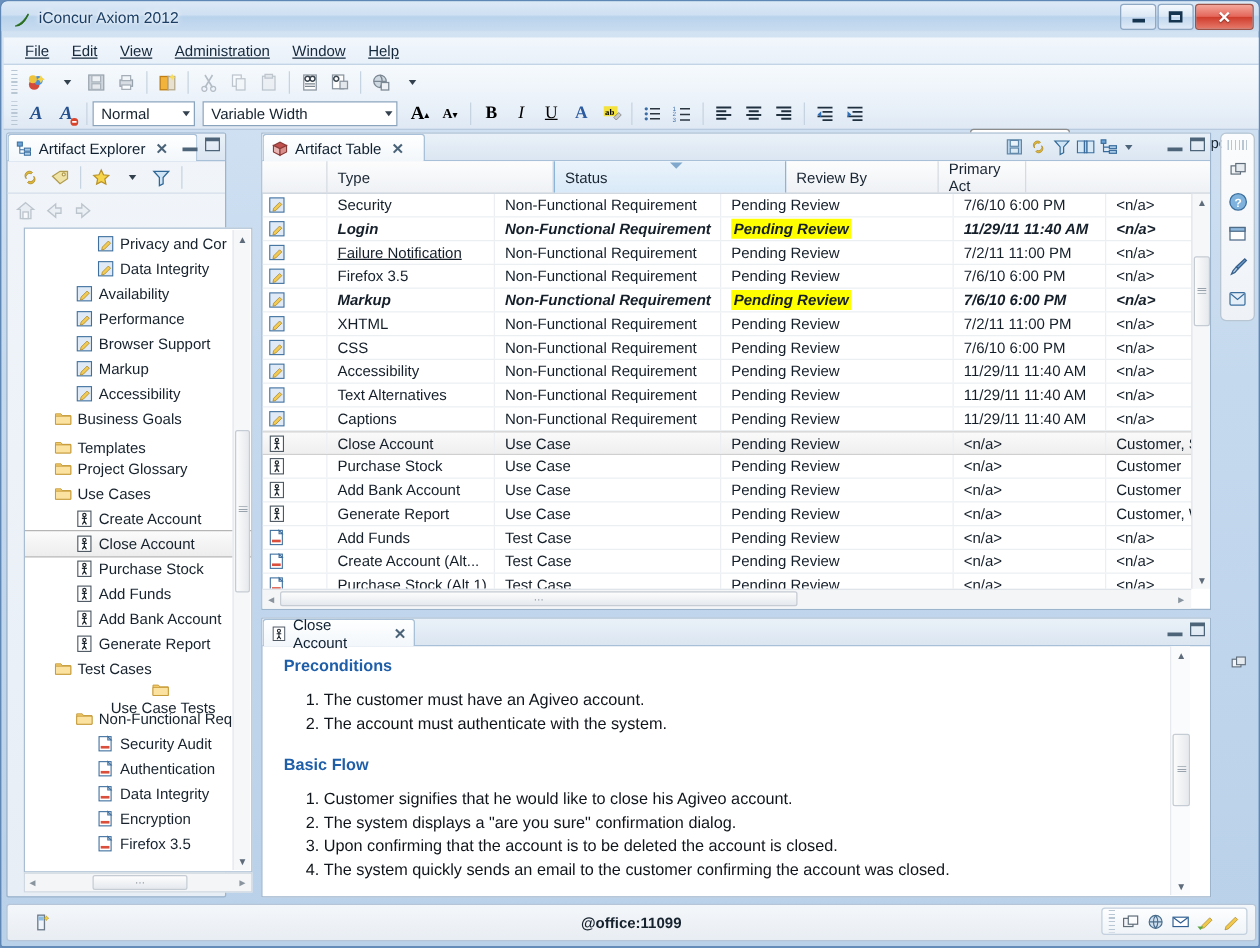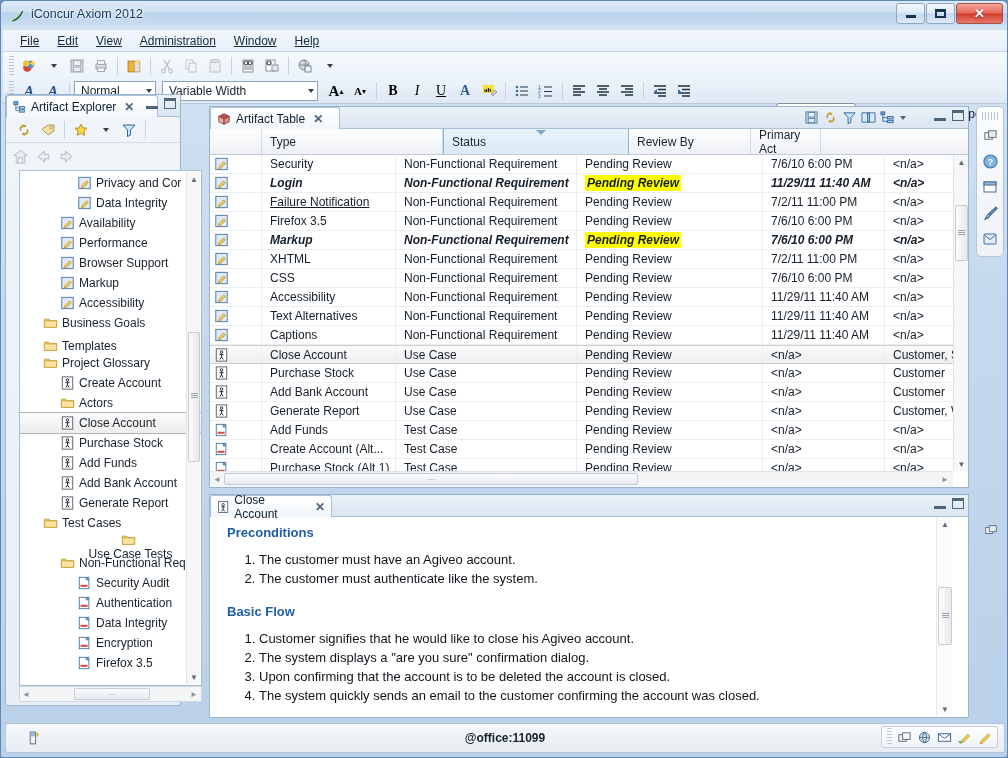--- a/index.html
+++ b/index.html
@@ -103,21 +103,21 @@
     background: linear-gradient(to bottom,#ffffff,#f2f7fb);
     border: 1px solid #a8c0d8; border-bottom: none;
     border-radius: 3px 3px 0 0; font-size: 12px; color: #102030;
   }
   .ptab .x { color:#4a6378; font-size: 12px; font-weight: bold; margin-left: 3px;}
   .panel-ctrls { position: absolute; right: 4px; top: 3px; display:flex; align-items:center; gap:6px; }
   .ctrl-min { width: 12px; height: 3px; background: #4d6479; margin-top: 8px;}
   .ctrl-max { width: 12px; height: 11px; border: 1px solid #4d6479; border-top-width: 3px; }
 
   
-  #explorer { left: 4px; top: 93px; width: 176px; height: 612px;
+  #explorer { left: 4px; top: 105px; width: 176px; height: 612px;
     background: linear-gradient(to bottom,#f1f5fa,#e7eef6);
     border: 1px solid #9cb4cc; border-radius: 2px;}
   .exp-toolbar { position: absolute; left: 0; top: 22px; width: 100%; height: 26px;
      display:flex; align-items:center; padding-left:6px; border-bottom:1px solid #d3ddea;}
   .exp-nav { position: absolute; left: 0; top: 48px; width: 100%; height: 26px;
      display:flex; align-items:center; padding-left:6px; gap:6px;}
   .treebox { position:absolute; left:13px; top: 75px; width: 183px; height: 516px;
      background:#fff; border:1px solid #a8bdd2; overflow:hidden;}
   .tree-row { height: 20px; display:flex; align-items:center; font-size: 12px; color:#17222d; white-space:nowrap;}
   .tree-row.sel { outline: 1px solid #b5b5b5; background: linear-gradient(to bottom,#fbfbfb,#ededed); }
@@ -565,34 +565,34 @@
             </svg>
             <span>Templates</span>
           </div>
           <div class="tree-row" style="padding-left: 23px;">
             <svg viewBox="0 0 16 16" class="ti">
               <path d="M1 3.5h5l1.2 1.6H15V13H1z" fill="#f6cf72" stroke="#c29632" stroke-width=".8"></path>
               <path d="M1 5.6h14V13H1z" fill="#fbe2a0" stroke="#c29632" stroke-width=".8"></path>
             </svg>
             <span>Project Glossary</span>
           </div>
+          <div class="tree-row" style="padding-left: 23px;">
+            <svg viewBox="0 0 16 16" class="ti">
+              <path d="M1 3.5h5l1.2 1.6H15V13H1z" fill="#f6cf72" stroke="#c29632" stroke-width=".8"></path>
+              <path d="M1 5.6h14V13H1z" fill="#fbe2a0" stroke="#c29632" stroke-width=".8"></path>
+            </svg>
+            <span>Use Cases</span>
+          </div>
           <div class="tree-row" style="padding-left: 40px;">
             <svg viewBox="0 0 16 16" class="ti">
               <rect x="2" y="1" width="12" height="14" fill="#fff" stroke="#4a5560"></rect>
               <circle cx="8" cy="4.6" r="1.5" fill="none" stroke="#20282f" stroke-width="1.1"></circle>
               <path d="M8 6.2v4M5.7 7.6h4.6M8 10.2l-1.9 3M8 10.2l1.9 3" stroke="#20282f" stroke-width="1.1" fill="none"></path>
             </svg>
             <span>Create Account</span>
-          </div>
-          <div class="tree-row" style="padding-left: 40px;">
-            <svg viewBox="0 0 16 16" class="ti">
-              <path d="M1 3.5h5l1.2 1.6H15V13H1z" fill="#f6cf72" stroke="#c29632" stroke-width=".8"></path>
-              <path d="M1 5.6h14V13H1z" fill="#fbe2a0" stroke="#c29632" stroke-width=".8"></path>
-            </svg>
-            <span>Actors</span>
           </div>
           <div class="tree-row sel" style="padding-left: 40px;">
             <svg viewBox="0 0 16 16" class="ti">
               <rect x="2" y="1" width="12" height="14" fill="#fff" stroke="#4a5560"></rect>
               <circle cx="8" cy="4.6" r="1.5" fill="none" stroke="#20282f" stroke-width="1.1"></circle>
               <path d="M8 6.2v4M5.7 7.6h4.6M8 10.2l-1.9 3M8 10.2l1.9 3" stroke="#20282f" stroke-width="1.1" fill="none"></path>
             </svg>
             <span>Close Account</span>
           </div>
           <div class="tree-row" style="padding-left: 40px;">
@@ -1192,21 +1192,21 @@
     </div>
     <div class="panel-ctrls">
       <span class="ctrl-min"></span>
       <span class="ctrl-max"></span>
     </div>
 
     <div class="det-body" id="det-body">
         <div class="det-h">Preconditions</div>
         <ol class="det-list">
           <li>The customer must have an Agiveo account.</li>
-          <li>The customer must authenticate like the system.</li>
+          <li>The account must authenticate with the system.</li>
         </ol>
         <div class="det-h">Basic Flow</div>
         <ol class="det-list">
           <li>Customer signifies that he would like to close his Agiveo account.</li>
           <li>The system displays a "are you sure" confirmation dialog.</li>
           <li>Upon confirming that the account is to be deleted the account is closed.</li>
           <li>The system quickly sends an email to the customer confirming the account was closed.</li>
         </ol>
       </div>
 

